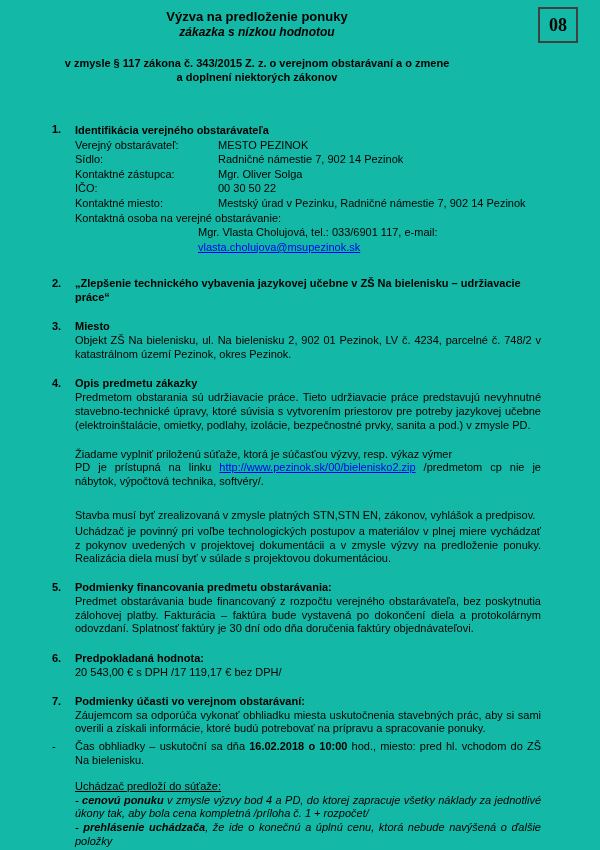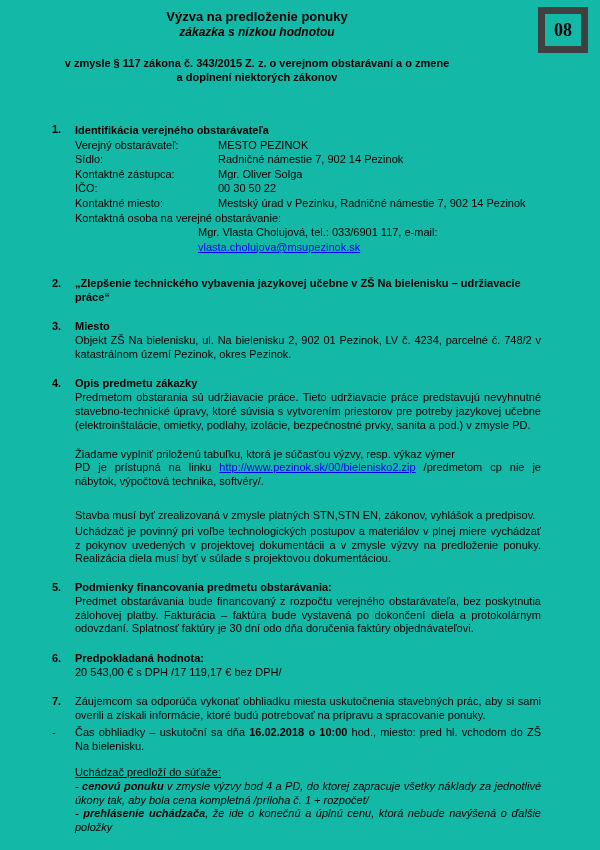--- a/index.html
+++ b/index.html
@@ -7,21 +7,21 @@
     position:relative; width:600px; height:850px; background:#14b8a6;
     font-family:"Liberation Sans", sans-serif; font-size:11px; color:#000;
     overflow:hidden;
   }
   
   .header { position:absolute; left:0; top:9px; width:514px; text-align:center; }
   .title { font-size:13px; font-weight:bold; line-height:16px; }
   .subtitle { font-size:12px; font-weight:bold; font-style:italic; line-height:14px; }
   .docnum {
     position:absolute; left:538px; top:7px; width:36px; height:32px;
-    border:7px solid #404040; display:flex; align-items:center; justify-content:center;
+    border:2px solid #404040; display:flex; align-items:center; justify-content:center;
     font-family:"Liberation Serif", serif; font-size:18px; font-weight:bold;
   }
   .law { position:absolute; left:0; top:57px; width:514px; text-align:center;
          font-weight:bold; line-height:13.5px; }
   
   .content { position:absolute; left:52px; top:120px; width:489px; line-height:13.8px; }
   .section { display:grid; grid-template-columns:23px 466px; }
   .sec-num { font-weight:bold; }
   .sec-heading { font-weight:bold; }
   .just { text-align:justify; }
@@ -113,21 +113,21 @@
         <div class="sec-heading">Miesto</div>
         <div class="just">Objekt ZŠ Na bielenisku, ul. Na bielenisku 2, 902 01 Pezinok, LV č. 4234, parcelné č. 748/2 v katastrálnom území Pezinok, okres Pezinok.</div>
       </div>
     </div>
 
     <div class="section mt-s4">
       <div class="sec-num">4.</div>
       <div>
         <div class="sec-heading">Opis predmetu zákazky</div>
         <div class="just">Predmetom obstarania sú udržiavacie práce. Tieto udržiavacie práce predstavujú nevyhnutné stavebno-technické úpravy, ktoré súvisia s vytvorením priestorov pre potreby jazykovej učebne (elektroinštalácie, omietky, podlahy, izolácie, bezpečnostné prvky, sanita a pod.) v zmysle PD.</div>
-        <div class="p-gap">Žiadame vyplniť priloženú tabuľku, ktorá je súčasťou výzvy, resp. výkaz výmer</div>
+        <div class="p-gap">Žiadame vyplniť priloženú súťaže, ktorá je súčasťou výzvy, resp. výkaz výmer</div>
         <div class="just"><span>PD je prístupná na linku </span><a class="link">http://www.pezinok.sk/00/bielenisko2.zip</a><span> /predmetom cp nie je nábytok, výpočtová technika, softvéry/.</span></div>
         <div class="p-gap-lg">Stavba musí byť zrealizovaná v zmysle platných STN,STN EN, zákonov, vyhlášok a predpisov.</div>
         <div class="just p-gap-md">Uchádzač je povinný pri voľbe technologických postupov a materiálov v plnej miere vychádzať z pokynov uvedených v projektovej dokumentácii a v zmysle výzvy na predloženie ponuky. Realizácia diela musí byť v súlade s projektovou dokumentáciou.</div>
       </div>
     </div>
 
     <div class="section mt-s5">
       <div class="sec-num">5.</div>
       <div>
         <div class="sec-heading">Podmienky financovania predmetu obstarávania:</div>
@@ -139,20 +139,21 @@
       <div class="sec-num">6.</div>
       <div>
         <div class="sec-heading">Predpokladaná hodnota:</div>
         <div>20 543,00 € s DPH /17 119,17 € bez DPH/</div>
       </div>
     </div>
 
     <div class="section mt-s7">
       <div class="sec-num">7.</div>
       <div>
+        <div class="sec-heading">Podmienky účasti vo verejnom obstarávaní:</div>
         <div class="just">Záujemcom sa odporúča vykonať obhliadku miesta uskutočnenia stavebných prác, aby si sami overili a získali informácie, ktoré budú potrebovať na prípravu a spracovanie ponuky.</div>
         <div class="bullet-row just">
           <span class="bullet-dash">-</span><span>Čas obhliadky – uskutoční sa dňa </span><span class="b">16.02.2018 o 10:00</span><span> hod., miesto: pred hl. vchodom do ZŠ Na bielenisku.</span>
         </div>
         <div class="submit-block">
           <div class="u">Uchádzač predloží do súťaže:</div>
           <div class="i just"><span>- </span><span class="b">cenovú ponuku</span><span> v zmysle výzvy bod 4 a PD, do ktorej zapracuje všetky náklady za jednotlivé úkony tak, aby bola cena kompletná /príloha č. 1 + rozpočet/</span></div>
           <div class="i just"><span>- </span><span class="b">prehlásenie uchádzača</span><span>, že ide o konečnú a úplnú cenu, ktorá nebude navýšená o ďalšie položky</span></div>
         </div>
       </div>

